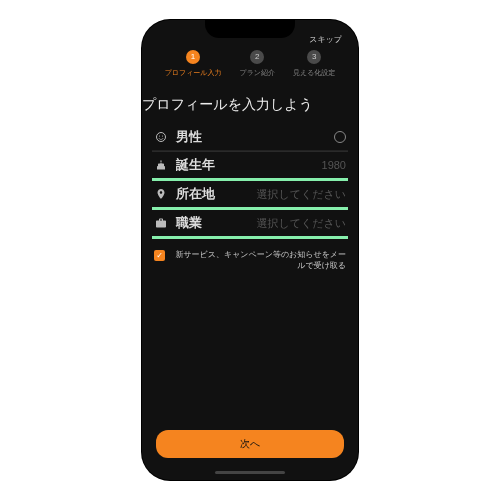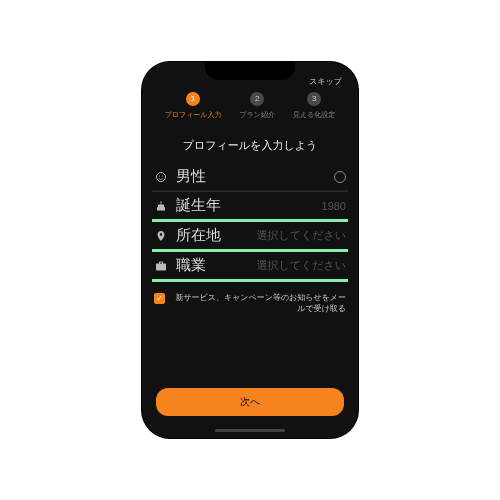--- a/index.html
+++ b/index.html
@@ -7,21 +7,21 @@
     background: #fff;
     width: 500px;
     height: 500px;
     display: flex;
     align-items: center;
     justify-content: center;
     font-family: -apple-system, "Hiragino Sans", sans-serif;
   }
   .phone {
     width: 216px;
-    height: 376px;
+    height: 460px;
     background: #111;
     border-radius: 28px;
     position: relative;
     overflow: hidden;
     box-shadow: 0 0 0 1px #000;
   }
   .notch {
     position: absolute;
     top: 0;
     left: 50%;
@@ -70,23 +70,22 @@
     background: #f5841f;
     color: #fff;
   }
   .step-label {
     font-size: 7px;
     color: #888;
     white-space: nowrap;
   }
   .step.active .step-label { color: #f5841f; }
   .title {
-    text-align: center;
     color: #eee;
-    font-size: 11px;
+    font-size: 14px;
     margin-top: 18px;
     margin-bottom: 10px;
   }
   .form { padding: 0 10px; }
   .row {
     display: flex;
     align-items: center;
     border-bottom: 3px solid #86efac;
     min-height: 26px;
     padding: 4px 2px;
@@ -97,23 +96,24 @@
     width: 14px;
     height: 14px;
     color: #bbb;
     flex-shrink: 0;
     display: flex;
     align-items: center;
     justify-content: center;
   }
   .row-icon svg { width: 12px; height: 12px; }
   .row-label {
-    font-size: 15px;
+    font-size: 13px;
     color: #ddd;
     flex: 1;
+    font-weight: bold;
   }
   .row-value {
     font-size: 11px;
     color: #555;
   }
   .radio-ring {
     width: 12px;
     height: 12px;
     border: 1.5px solid #888;
     border-radius: 50%;

